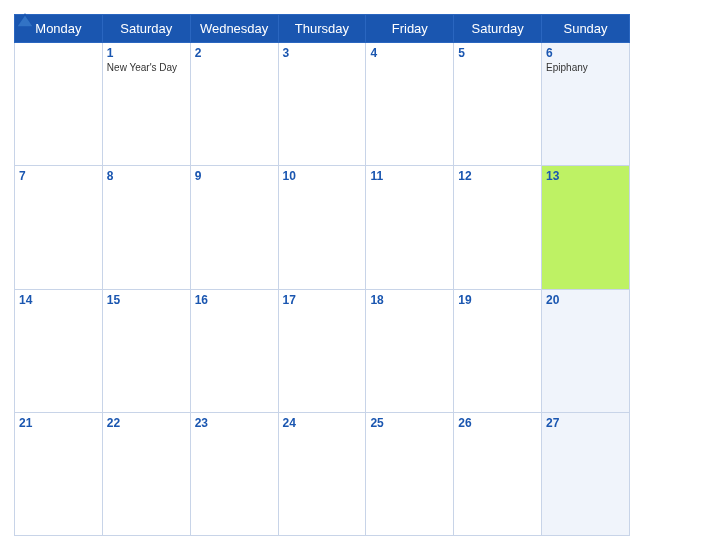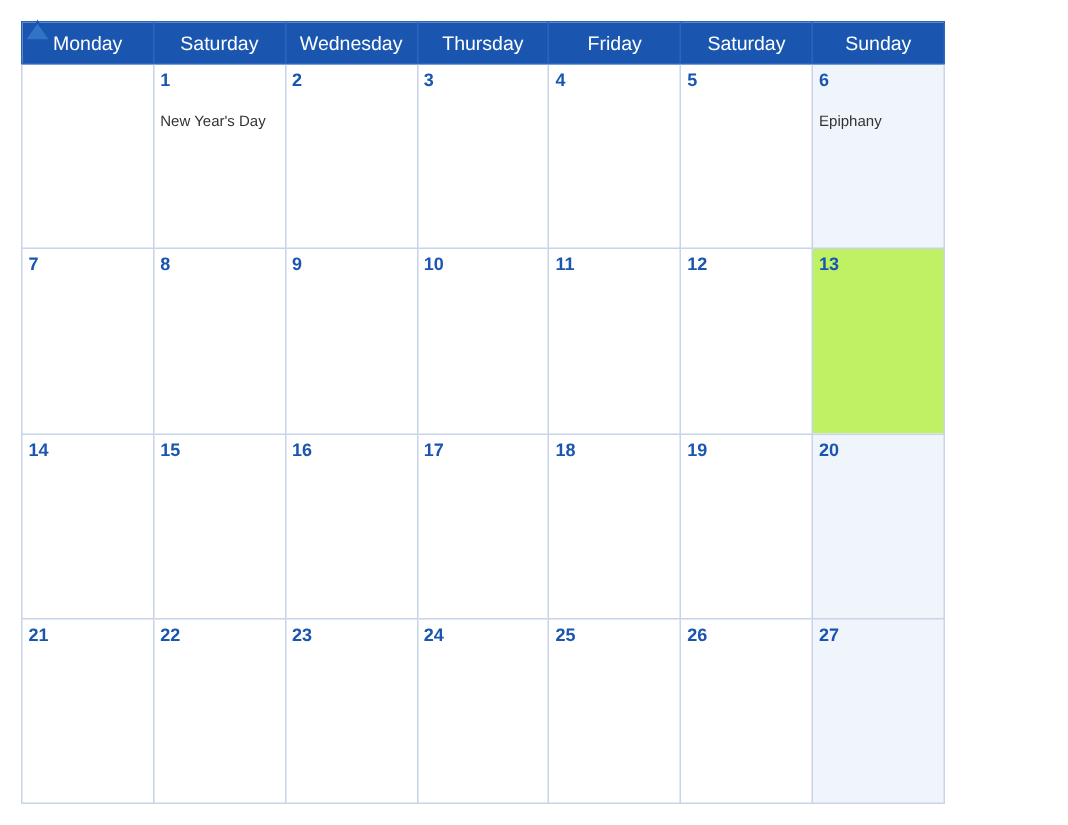--- a/index.html
+++ b/index.html
@@ -75,21 +75,21 @@
     }
     .day-number {
       font-size: 12px;
       color: #1a56b0;
       font-weight: bold;
       display: block;
     }
     .holiday-name {
       font-size: 10px;
       color: #333;
-      margin-top: 16px;
+      margin-top: 2px;
       display: block;
     }
   </style>
 </head>
 <body>
 
 <div class="calendar-container">
   <div class="header-top">
     <div class="logo">
       <svg class="logo-icon" viewBox="0 0 30 30" xmlns="http://www.w3.org/2000/svg">

